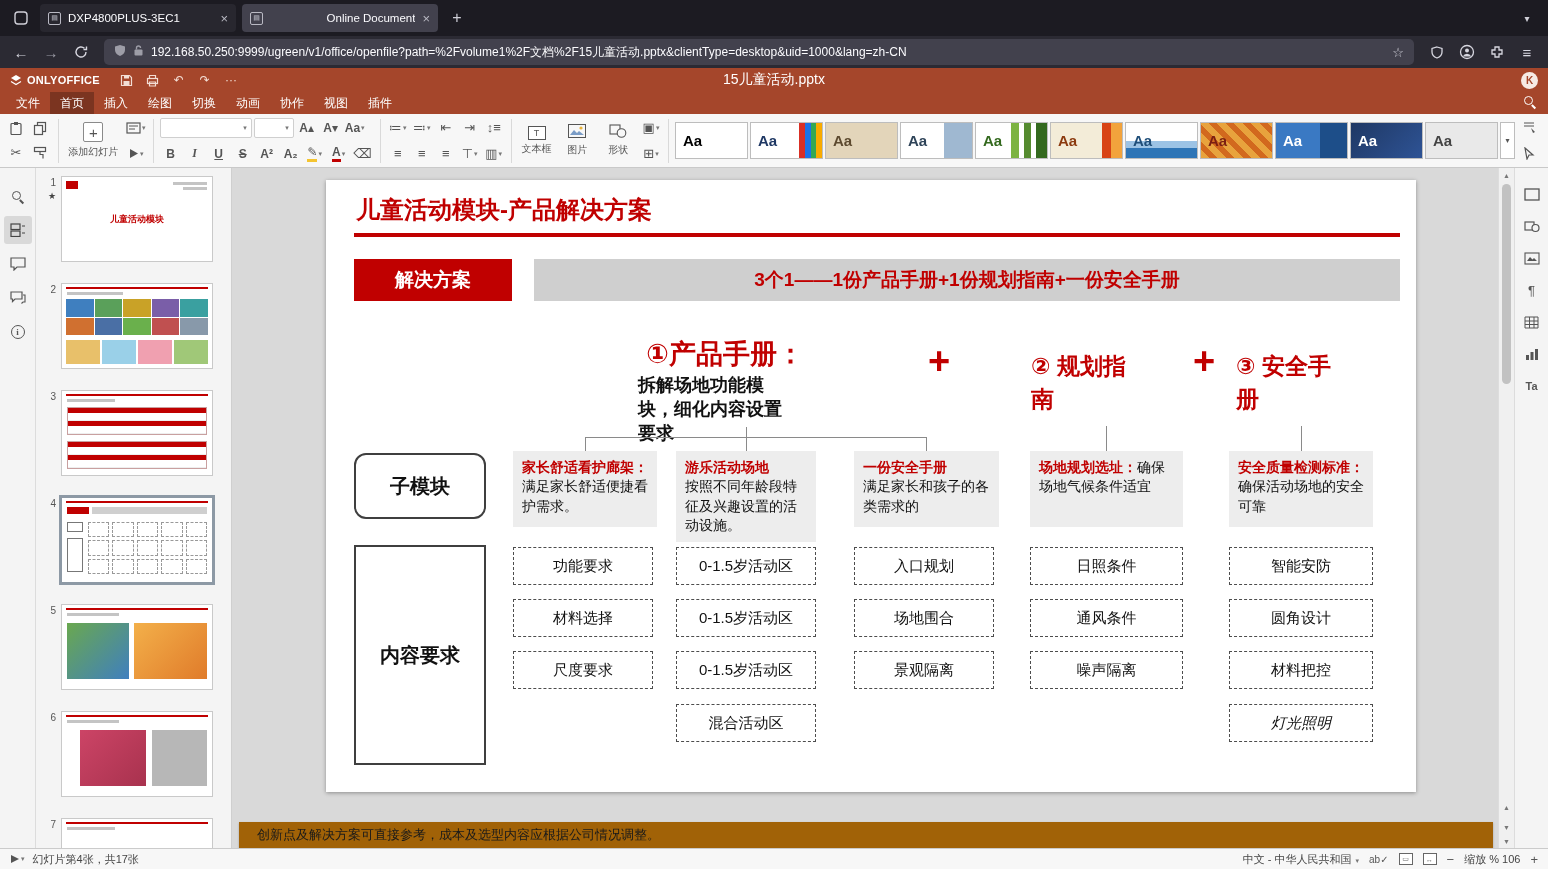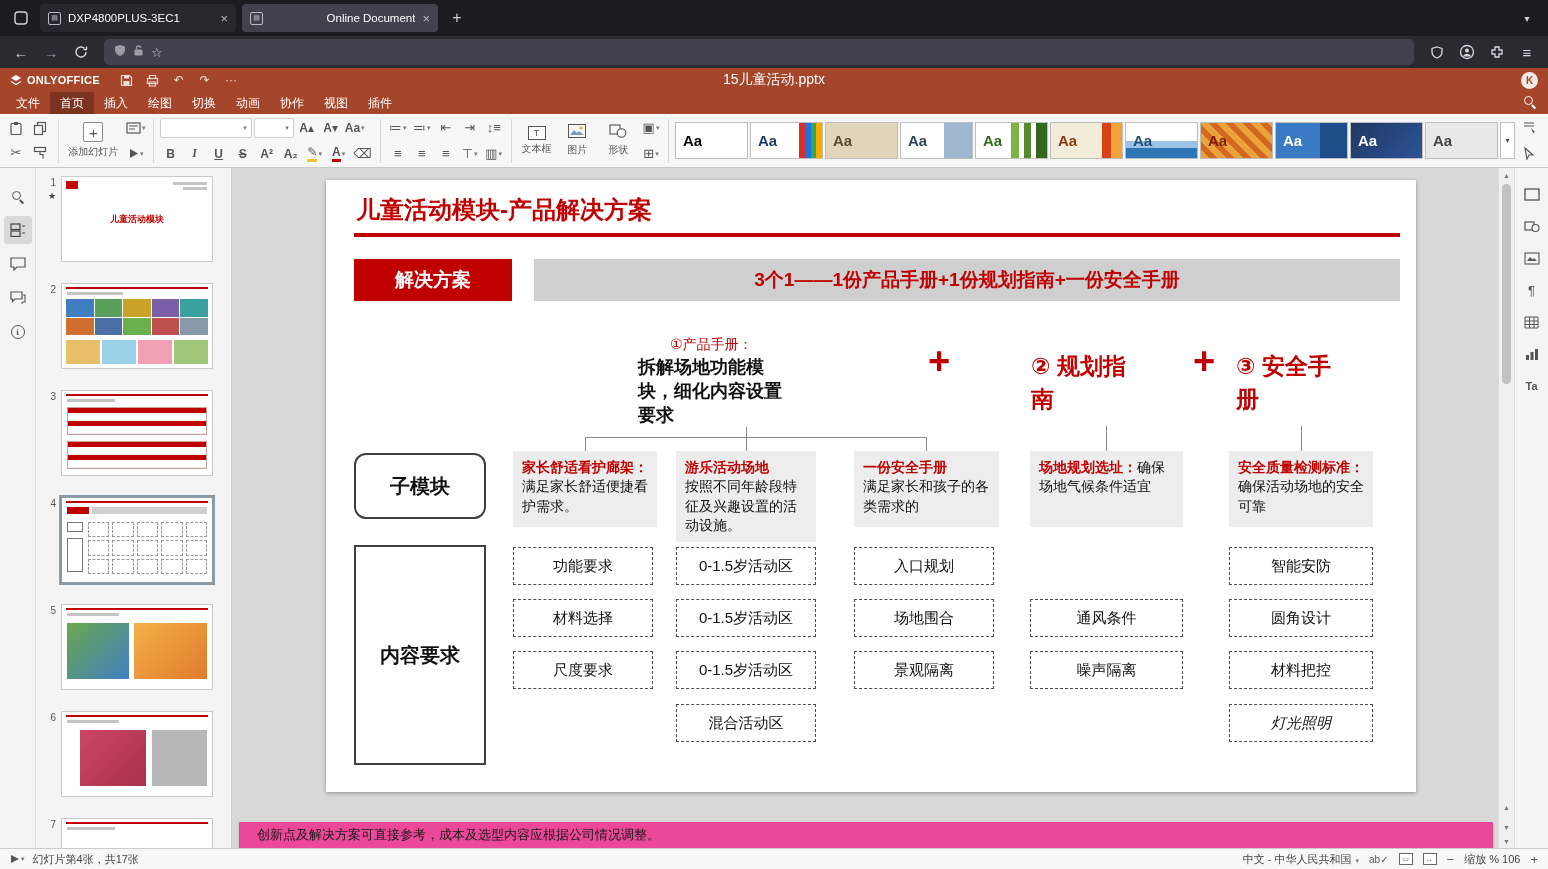--- a/index.html
+++ b/index.html
@@ -92,41 +92,41 @@
   .right-strip{width:34px;background:#f4f4f4;border-left:1px solid #dcdcdc;display:flex;flex-direction:column;align-items:center;padding-top:14px;gap:8px;flex:none;}
   .rsbtn{width:24px;height:24px;display:flex;align-items:center;justify-content:center;color:#555;border-radius:3px;font-size:13px;}
 
   
   .slide{position:absolute;left:94px;top:12px;width:1090px;height:612px;background:#fff;box-shadow:0 1px 4px rgba(0,0,0,.35);}
   .sl-title{position:absolute;left:30px;top:14px;font-size:24px;font-weight:bold;color:var(--red);}
   .sl-rule{position:absolute;left:28px;top:53px;width:1046px;height:4px;background:var(--red);}
   .sl-tag{position:absolute;left:28px;top:79px;width:158px;height:42px;background:var(--red);color:#fff;font-size:19px;font-weight:bold;display:flex;align-items:center;justify-content:center;}
   .sl-banner{position:absolute;left:208px;top:79px;width:866px;height:42px;background:#cfcfcf;color:var(--red);font-size:19px;font-weight:bold;display:flex;align-items:center;justify-content:center;}
   .sec1{position:absolute;left:312px;top:156px;width:168px;}
-  .sec1-head{color:var(--red);font-size:14px;font-weight:normal;padding-left:8px;white-space:nowrap;margin-left:24px;}
+  .sec1-head{color:var(--red);font-size:27px;font-weight:bold;padding-left:8px;white-space:nowrap;}
   .sec1-desc{color:#111;font-size:18px;font-weight:bold;line-height:1.32;margin-top:2px;width:152px;}
   .plus{position:absolute;width:60px;text-align:center;color:var(--red);font-size:38px;font-weight:bold;line-height:1;}
   .plus1{left:583px;top:162px;}
   .plus2{left:848px;top:162px;}
   .sec23{position:absolute;top:170px;width:112px;color:var(--red);font-size:23px;font-weight:bold;line-height:1.45;}
   .sec2{left:705px;}.sec3{left:910px;}
   .cline{position:absolute;background:#8a8a8a;}
   .boxlbl{position:absolute;background:#fff;border:2px solid #3f3f3f;display:flex;align-items:center;justify-content:center;font-size:20px;font-weight:bold;color:#111;}
   .lbl-sub{left:28px;top:273px;width:132px;height:66px;border-radius:12px;}
   .lbl-content{left:28px;top:365px;width:132px;height:220px;}
   .mod{position:absolute;top:271px;background:#ededed;padding:7px 9px;font-size:14px;line-height:1.38;color:#111;min-height:76px;}
   .mod-head{color:var(--red);font-weight:bold;}
   .mod.head-block .mod-head{display:block;}
   .m1{left:187px;width:144px;}
   .m2{left:350px;width:140px;}
   .m3{left:528px;width:145px;}
   .m4{left:704px;width:153px;}
   .m5{left:903px;width:144px;}
   .cell{position:absolute;height:38px;border:1.5px dashed #4d4d4d;background:#fff;display:flex;align-items:center;justify-content:center;font-size:15px;color:#111;}
-  .next-slide{position:absolute;left:7px;width:1254px;top:654px;height:26px;background:#ec4899;box-shadow:0 1px 2px rgba(0,0,0,.25);display:flex;align-items:center;}
+  .next-slide{position:absolute;left:7px;width:1254px;top:654px;height:26px;background:#a16207;box-shadow:0 1px 2px rgba(0,0,0,.25);display:flex;align-items:center;}
   .footnote{font-size:13px;color:#1a1a1a;padding-left:18px;white-space:nowrap;}
 
   
   .statusbar{position:absolute;left:0;right:0;bottom:0;height:21px;background:#f7f7f7;border-top:1px solid #cbcbcb;display:flex;align-items:center;font-size:11px;color:#444;padding:0 10px;gap:8px;}
   .sb-right{margin-left:auto;display:flex;align-items:center;gap:10px;}
   .sbtn{display:flex;align-items:center;justify-content:center;color:#555;}
   .fit-ic{width:14px;height:12px;border:1px solid #666;display:flex;align-items:center;justify-content:center;font-size:7px;color:#666;background:#fff;}
 </style>
 </head>
 <body>
@@ -165,20 +165,21 @@
       <svg width="12" height="13">
           <path d="M6 1l5 1.5v3.5c0 3-2.2 5-5 6-2.8-1-5-3-5-6V2.5z" fill="#9d9da7"></path>
         </svg>
     </span>
     <span>
       <svg width="11" height="13">
           <rect x="1.5" y="5.5" width="8" height="6" rx="1" fill="#9d9da7"></rect>
           <path d="M3.5 5.5V4a2 2 0 0 1 4 0" fill="none" stroke="#9d9da7" stroke-width="1.4"></path>
         </svg>
     </span>
+    <span class="url-text">192.168.50.250:9999/ugreen/v1/office/openfile?path=%2Fvolume1%2F文档%2F15儿童活动.pptx&amp;clientType=desktop&amp;uid=1000&amp;lang=zh-CN</span>
     <span class="star">☆</span>
   </div>
   <div class="navbtn en">
     <svg width="12" height="13">
         <path d="M6 1l5 1.5v3.5c0 3-2.2 5-5 6-2.8-1-5-3-5-6V2.5z" fill="none" stroke="#d7d7e0" stroke-width="1.3"></path>
       </svg>
   </div>
   <div class="navbtn en">
     <svg width="16" height="16">
         <circle cx="8" cy="8" r="6.5" fill="none" stroke="#d7d7e0" stroke-width="1.3"></circle>
@@ -607,20 +608,21 @@
 
       <div class="cell" style="left:350px;top:367px;width:140px;">0-1.5岁活动区</div>
       <div class="cell" style="left:350px;top:419px;width:140px;">0-1.5岁活动区</div>
       <div class="cell" style="left:350px;top:471px;width:140px;">0-1.5岁活动区</div>
       <div class="cell" style="left:350px;top:524px;width:140px;">混合活动区</div>
 
       <div class="cell" style="left:528px;top:367px;width:140px;">入口规划</div>
       <div class="cell" style="left:528px;top:419px;width:140px;">场地围合</div>
       <div class="cell" style="left:528px;top:471px;width:140px;">景观隔离</div>
 
+      <div class="cell" style="left:704px;top:367px;width:153px;">日照条件</div>
       <div class="cell" style="left:704px;top:419px;width:153px;">通风条件</div>
       <div class="cell" style="left:704px;top:471px;width:153px;">噪声隔离</div>
 
       <div class="cell" style="left:903px;top:367px;width:144px;">智能安防</div>
       <div class="cell" style="left:903px;top:419px;width:144px;">圆角设计</div>
       <div class="cell" style="left:903px;top:471px;width:144px;">材料把控</div>
       <div class="cell" style="left:903px;top:524px;width:144px;font-style:italic;">灯光照明</div>
     </div>
 
     <div class="next-slide">

